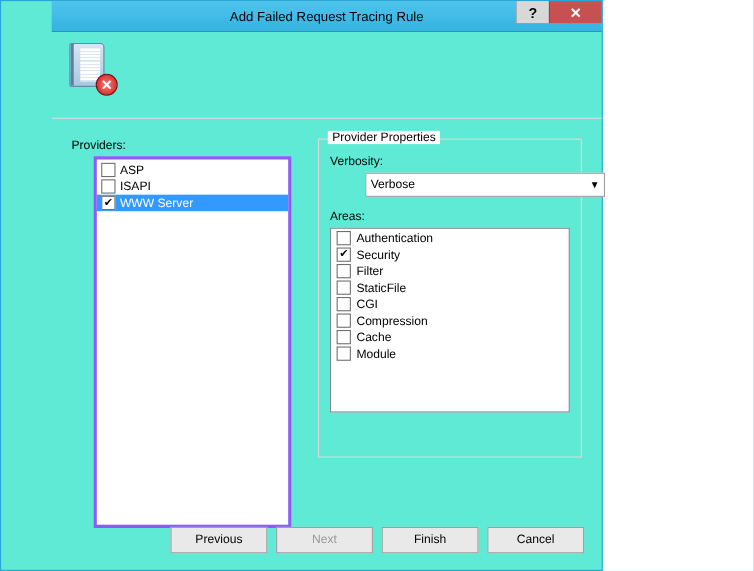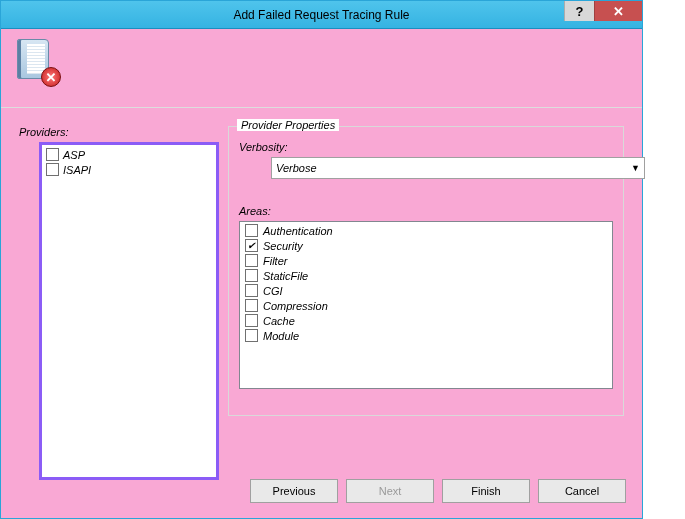--- a/index.html
+++ b/index.html
@@ -1,19 +1,19 @@
 <!DOCTYPE html>
 <html><head>
 <meta charset="utf-8">
 <style>
   * { box-sizing: border-box; font-family: "Segoe UI", Tahoma, sans-serif; }
   body { margin: 0; background: #fff; }
   .window {
-    width: 643px; height: 519px; background: #f9a8d4;
-    border: 1px solid #2aa5d8; position: relative;
+    width: 548px; height: 519px; background: #5eead4;
+    border: 1px solid #2aa5d8; position: relative; padding-left: 46px;
   }
   .titlebar {
     height: 28px; background: linear-gradient(#4fc4ec, #35b3e2);
     display: flex; align-items: center; justify-content: center;
     position: relative; color: #000; font-size: 12px;
     border-bottom: 1px solid #1a8fc0;
   }
   .titlebar .title-text { font-size: 12px; }
   .title-buttons {
     position: absolute; right: 0; top: 0; display: flex; height: 100%;
@@ -42,23 +42,22 @@
     background: repeating-linear-gradient(#fff,#fff 2px,#dbe6f0 2px,#dbe6f0 3px);
   }
   .header-icon .badge {
     position: absolute; right: -4px; bottom: -4px; width: 20px; height: 20px;
     border-radius: 50%; background: radial-gradient(#ff7a7a,#c31919);
     border: 1px solid #7a0d0d; display:flex; align-items:center; justify-content:center;
     color:#fff; font-size:13px; font-weight:bold;
   }
   .header h1 { font-size: 14px; margin: 0; font-weight: 600; }
   .content {
-    padding: 18px 18px 0 18px; display: flex; gap: 9px;
+    padding: 18px 18px 0 18px; display: flex; gap: 24px;
     height: 372px;
-    font-style: italic;
   }
   .left-col { width: 200px; display:flex; flex-direction:column; }
   .right-col { flex: 1; }
   .label { font-size: 11px; margin-bottom: 4px; }
   .providers-list {
     border: 3px solid #8b5cf6; background: #fff; flex:1;
     padding: 2px 0; overflow:auto;margin-left:20px;
   }
   .prov-item {
     display: flex; align-items: center; gap: 4px; font-size: 11px;
@@ -144,36 +143,40 @@
       <div class="label">Providers:</div>
       <div class="providers-list" id="providers-list">
           <div class="prov-item">
             <span class="chk"></span>
             <span>ASP</span>
           </div>
           <div class="prov-item">
             <span class="chk"></span>
             <span>ISAPI</span>
           </div>
+          <div class="prov-item selected">
+            <span class="chk checked"></span>
+            <span>WWW Server</span>
+          </div>
         </div>
     </div>
 
     <div class="right-col">
       <div class="fieldset">
         <div class="fieldset-title">Provider Properties</div>
 
         <div class="verbosity-row">
           <div class="label">Verbosity:</div>
           <div class="select">
             <span>Verbose</span>
             <span class="caret">▼</span>
           </div>
         </div>
 
-        <div style="margin-top:26px">
+        <div style="margin-top:12px">
           <div class="label">Areas:</div>
           <div class="areas-list" id="areas-list">
               <div class="area-item">
                 <span class="chk"></span>
                 <span>Authentication</span>
               </div>
               <div class="area-item">
                 <span class="chk checked"></span>
                 <span>Security</span>
               </div>

